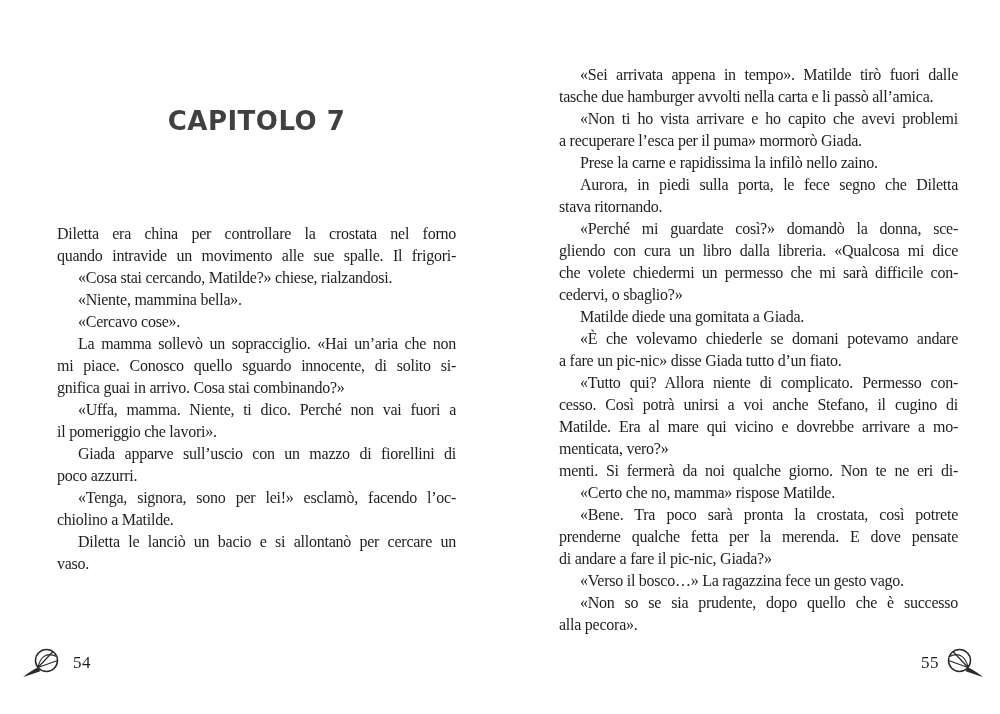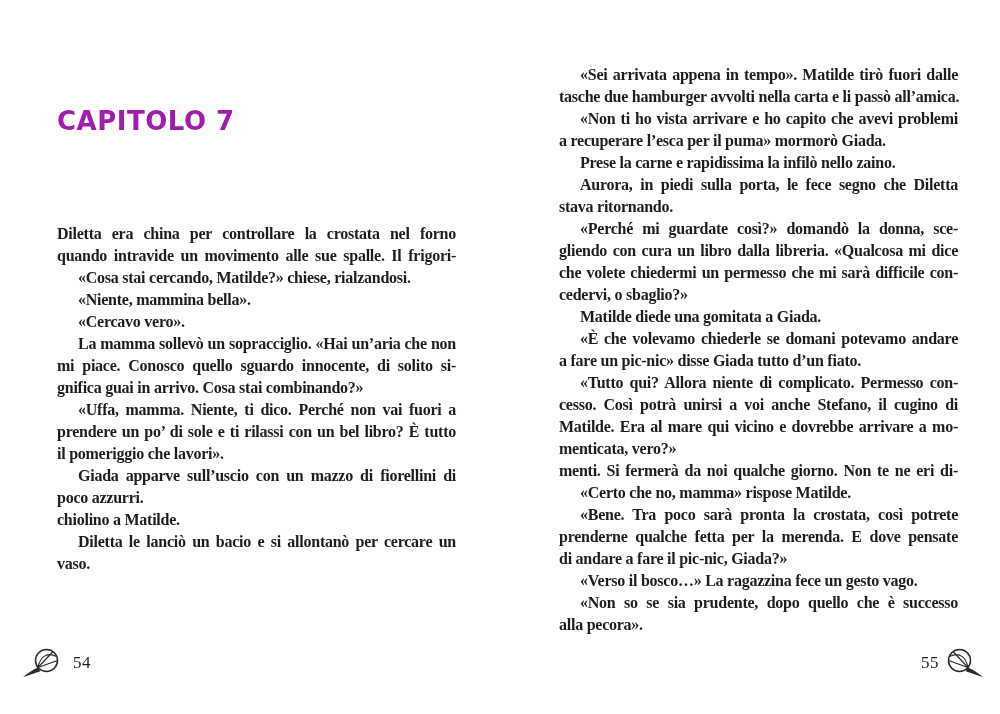--- a/index.html
+++ b/index.html
@@ -15,45 +15,44 @@
   .spread { position: relative; width: 1000px; height: 714px; }
   .page { position: absolute; top: 0; width: 399px; height: 714px; }
   .page-left  { left: 57px; }
   .page-right { left: 559px; }
 
   .chapter-title {
     position: absolute;
     top: 106px;
     left: 0; right: 0;
     margin: 0;
-    text-align: left;
+    text-align: center;
     font-family: "DejaVu Sans", sans-serif;
     font-weight: 700;
     font-size: 26px;
     letter-spacing: 0.5px;
-    color: #a21caf;
+    color: #404040;
   }
 
   .body-text {
     position: absolute;
     left: 0;
     width: 399px;
     font-size: 16px;
     line-height: 22px;
     letter-spacing: -0.25px;
   }
   .page-left  .body-text { top: 223px; }
   .page-right .body-text { top: 64px; }
 
   .line {
     white-space: nowrap;
     text-align: justify;
     text-align-last: justify;
     height: 22px;
-    font-weight: bold;
   }
   .line.last { text-align-last: left; }
   .line.indent { text-indent: 21px; }
 
   .page-footer {
     position: absolute;
     top: 648px;
     display: flex;
     align-items: center;
   }
@@ -74,29 +73,29 @@
 <div class="spread">
 
   <section class="page page-left">
     <h1 class="chapter-title">CAPITOLO 7</h1>
 
     <div class="body-text">
         <div class="line">Diletta era china per controllare la crostata nel forno</div>
         <div class="line">quando intravide un movimento alle sue spalle. Il frigori-</div>
         <div class="line last indent">«Cosa stai cercando, Matilde?» chiese, rialzandosi.</div>
         <div class="line last indent">«Niente, mammina bella».</div>
-        <div class="line last indent">«Cercavo vero».</div>
+        <div class="line last indent">«Cercavo cose».</div>
         <div class="line indent">La mamma sollevò un sopracciglio. «Hai un’aria che non</div>
         <div class="line">mi piace. Conosco quello sguardo innocente, di solito si-</div>
         <div class="line last">gnifica guai in arrivo. Cosa stai combinando?»</div>
         <div class="line indent">«Uffa, mamma. Niente, ti dico. Perché non vai fuori a</div>
-        <div class="line">prendere un po’ di sole e ti rilassi con un bel libro? È tutto</div>
         <div class="line last">il pomeriggio che lavori».</div>
         <div class="line indent">Giada apparve sull’uscio con un mazzo di fiorellini di</div>
         <div class="line last">poco azzurri.</div>
+        <div class="line indent">«Tenga, signora, sono per lei!» esclamò, facendo l’oc-</div>
         <div class="line last">chiolino a Matilde.</div>
         <div class="line indent">Diletta le lanciò un bacio e si allontanò per cercare un</div>
         <div class="line last">vaso.</div>
       </div>
 
     <footer class="page-footer footer-left">
       <span class="ornament">
         <svg width="38" height="30" viewBox="0 0 38 30" xmlns="http://www.w3.org/2000/svg">
           <path d="M1,29 C6.5,24.5 11,21.8 16,19.5 L18.3,23.2 C12.5,25.3 6.5,27.3 1,29 Z" fill="#2a2a2a"></path>
           <circle cx="24.5" cy="12.5" r="11" fill="none" stroke="#2a2a2a" stroke-width="1.5"></circle>

